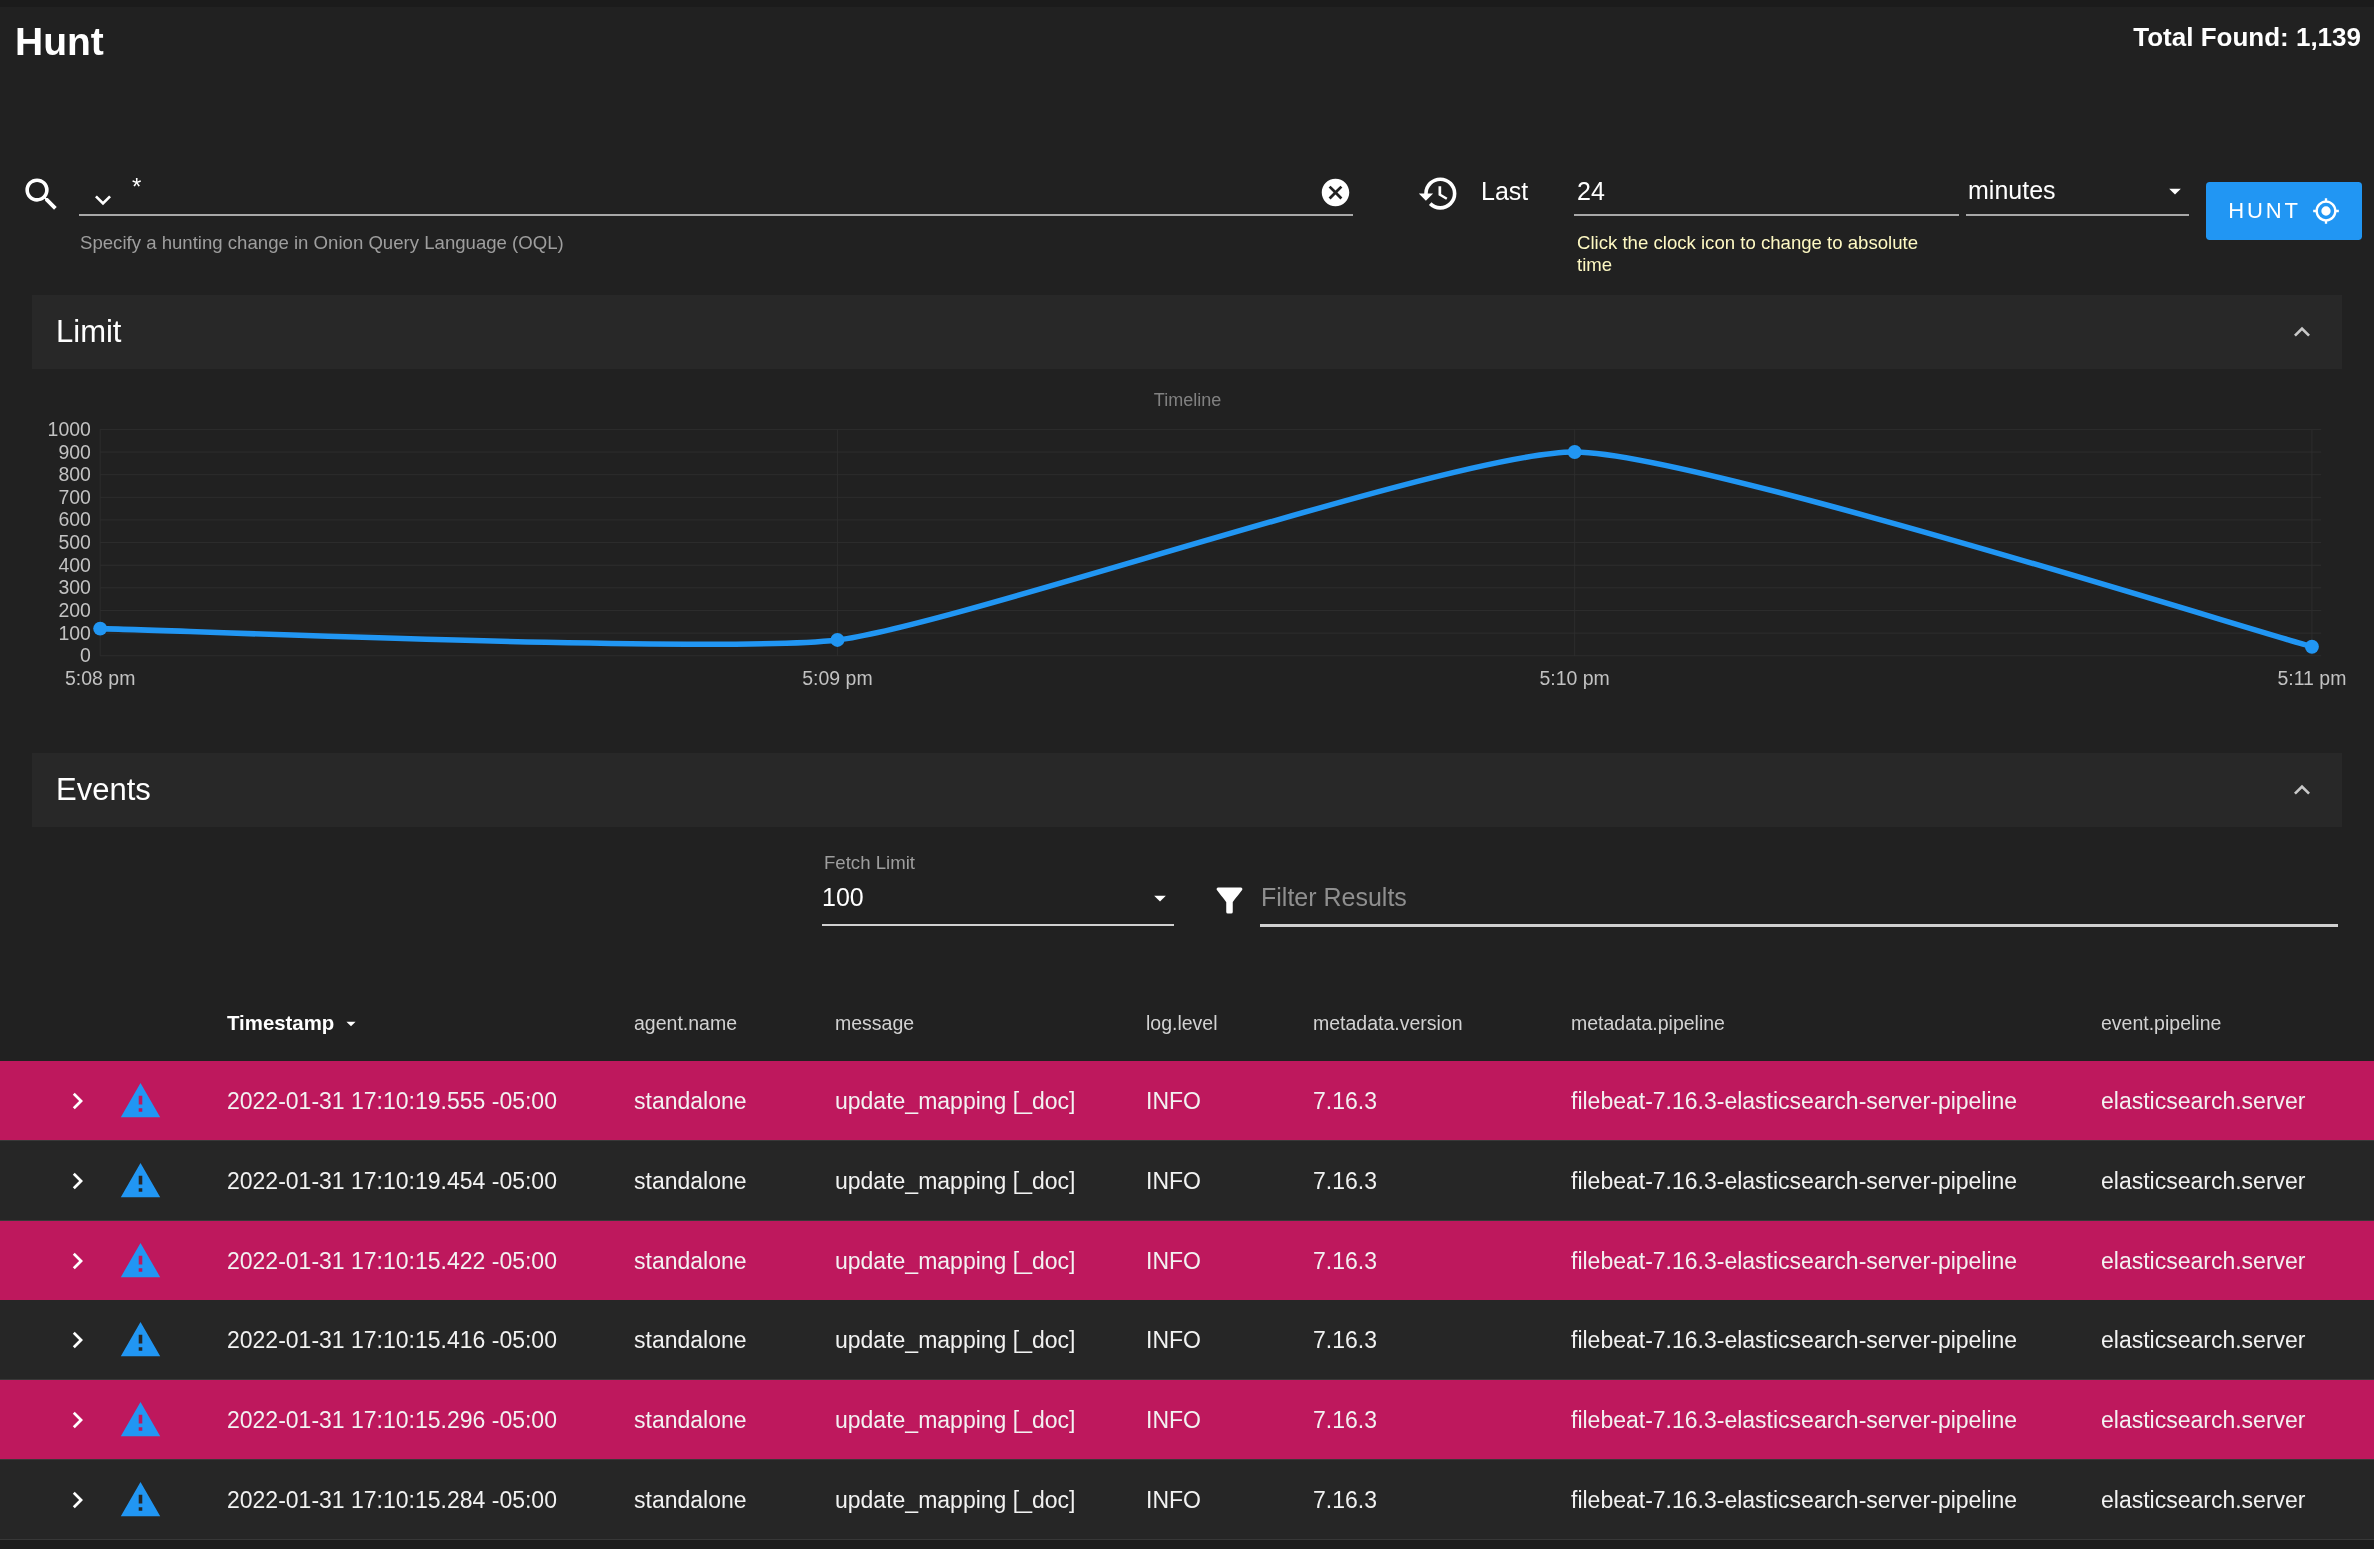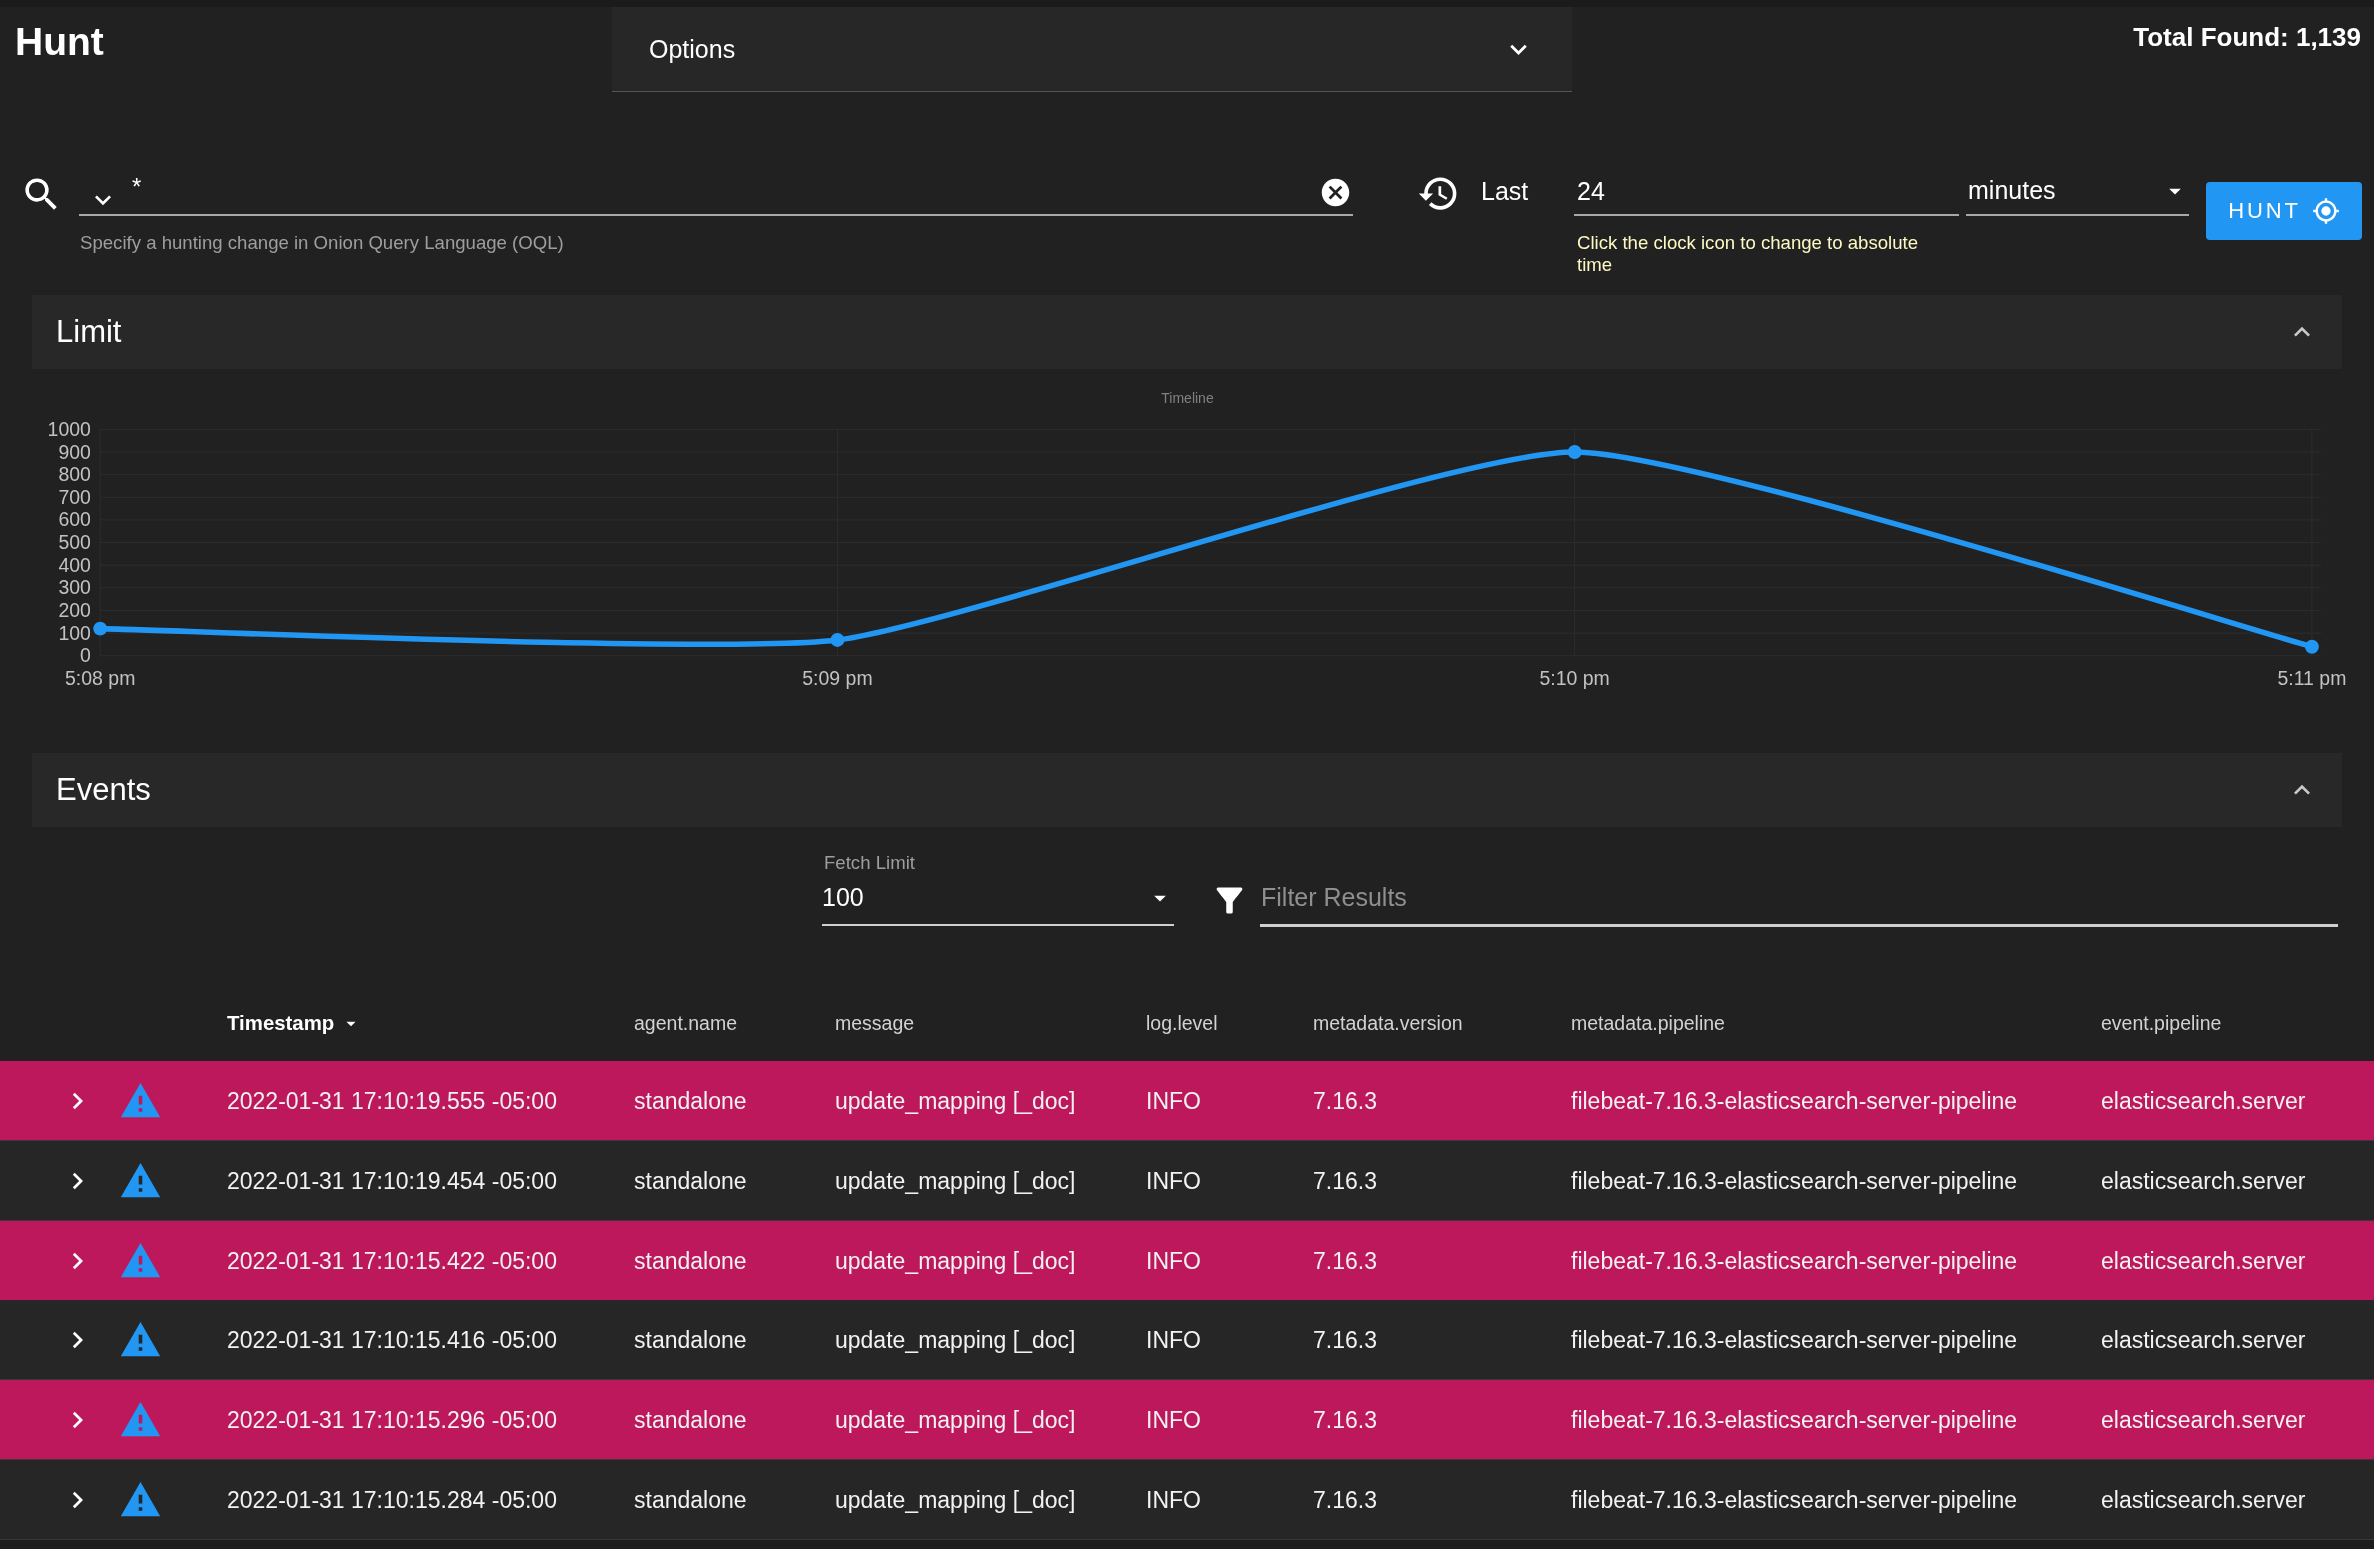--- a/index.html
+++ b/index.html
@@ -40,21 +40,21 @@
   .time-hint{left:1577px;top:232px;width:380px;font-size:18.6px;line-height:22px;color:#fef9c3;}
 
   
   .section-panel{left:32px;width:2310px;height:74px;background:#282828;display:flex;
                  align-items:center;padding:0 24px;box-sizing:border-box;font-size:31px;}
   .graphs-panel{top:295px;}
   .events-panel{top:753px;}
   .collapse-chevron{width:32px;height:32px;margin-left:auto;}
 
   
-  .chart-title{left:0;top:390px;width:2375px;text-align:center;font-size:14px;color:#818181;}
+  .chart-title{left:0;top:390px;width:2375px;text-align:center;font-size:18px;color:#818181;}
   #timeline-svg{left:0;top:408px;}
   #timeline-svg text{fill:#c2c2c2;font-size:21px;font-family:"Liberation Sans","DejaVu Sans",sans-serif;}
   #timeline-svg .grid{stroke:#2e2e2e;stroke-width:1;}
   #timeline-svg .dataline{fill:none;stroke-width:6;stroke-linecap:round;stroke-linejoin:round;}
 
   
   .fetch-limit-label{left:824px;top:852px;font-size:18.6px;color:#9e9e9e;}
   .fetch-limit-select{left:822px;top:877px;width:352px;height:41px;display:flex;align-items:center;font-size:25px;}
   .fetch-arrow{width:28px;height:28px;margin-left:auto;}
   .fetch-underline{left:822px;top:924px;width:352px;height:1.9px;background:#d0d0d0;}
@@ -77,26 +77,20 @@
   .bottom-strip{left:0;top:1540px;width:2375px;height:9.3px;background:#1c1c1c;}
 </style>
 </head>
 <body>
 
 <div class="app">
   <div class="abs top-strip"></div>
 
   <h1 class="abs page-title">Hunt</h1>
 
-  <div class="abs options-panel">
-    <span>Options</span>
-    <svg class="options-chevron icon-white" viewBox="0 0 24 24">
-        <path d="M7.41,8.58L12,13.17L16.59,8.58L18,10L12,16L6,10L7.41,8.58Z"></path>
-      </svg>
-  </div>
 
   <div class="abs total-found">Total Found: 1,139</div>
 
   <svg class="abs search-icon icon-white" viewBox="0 0 24 24">
       <path d="M9.5,3A6.5,6.5 0 0,1 16,9.5C16,11.11 15.41,12.59 14.44,13.73L14.71,14H15.5L20.5,19L19,20.5L14,15.5V14.71L13.73,14.44C12.59,15.41 11.11,16 9.5,16A6.5,6.5 0 0,1 3,9.5A6.5,6.5 0 0,1 9.5,3M9.5,5C7,5 5,7 5,9.5C5,12 7,14 9.5,14C12,14 14,12 14,9.5C14,7 12,5 9.5,5Z"></path>
     </svg>
   <svg class="abs query-chevron icon-white" viewBox="0 0 24 24">
       <path d="M7.41,8.58L12,13.17L16.59,8.58L18,10L12,16L6,10L7.41,8.58Z"></path>
     </svg>
   <span class="abs query-value">*</span>

